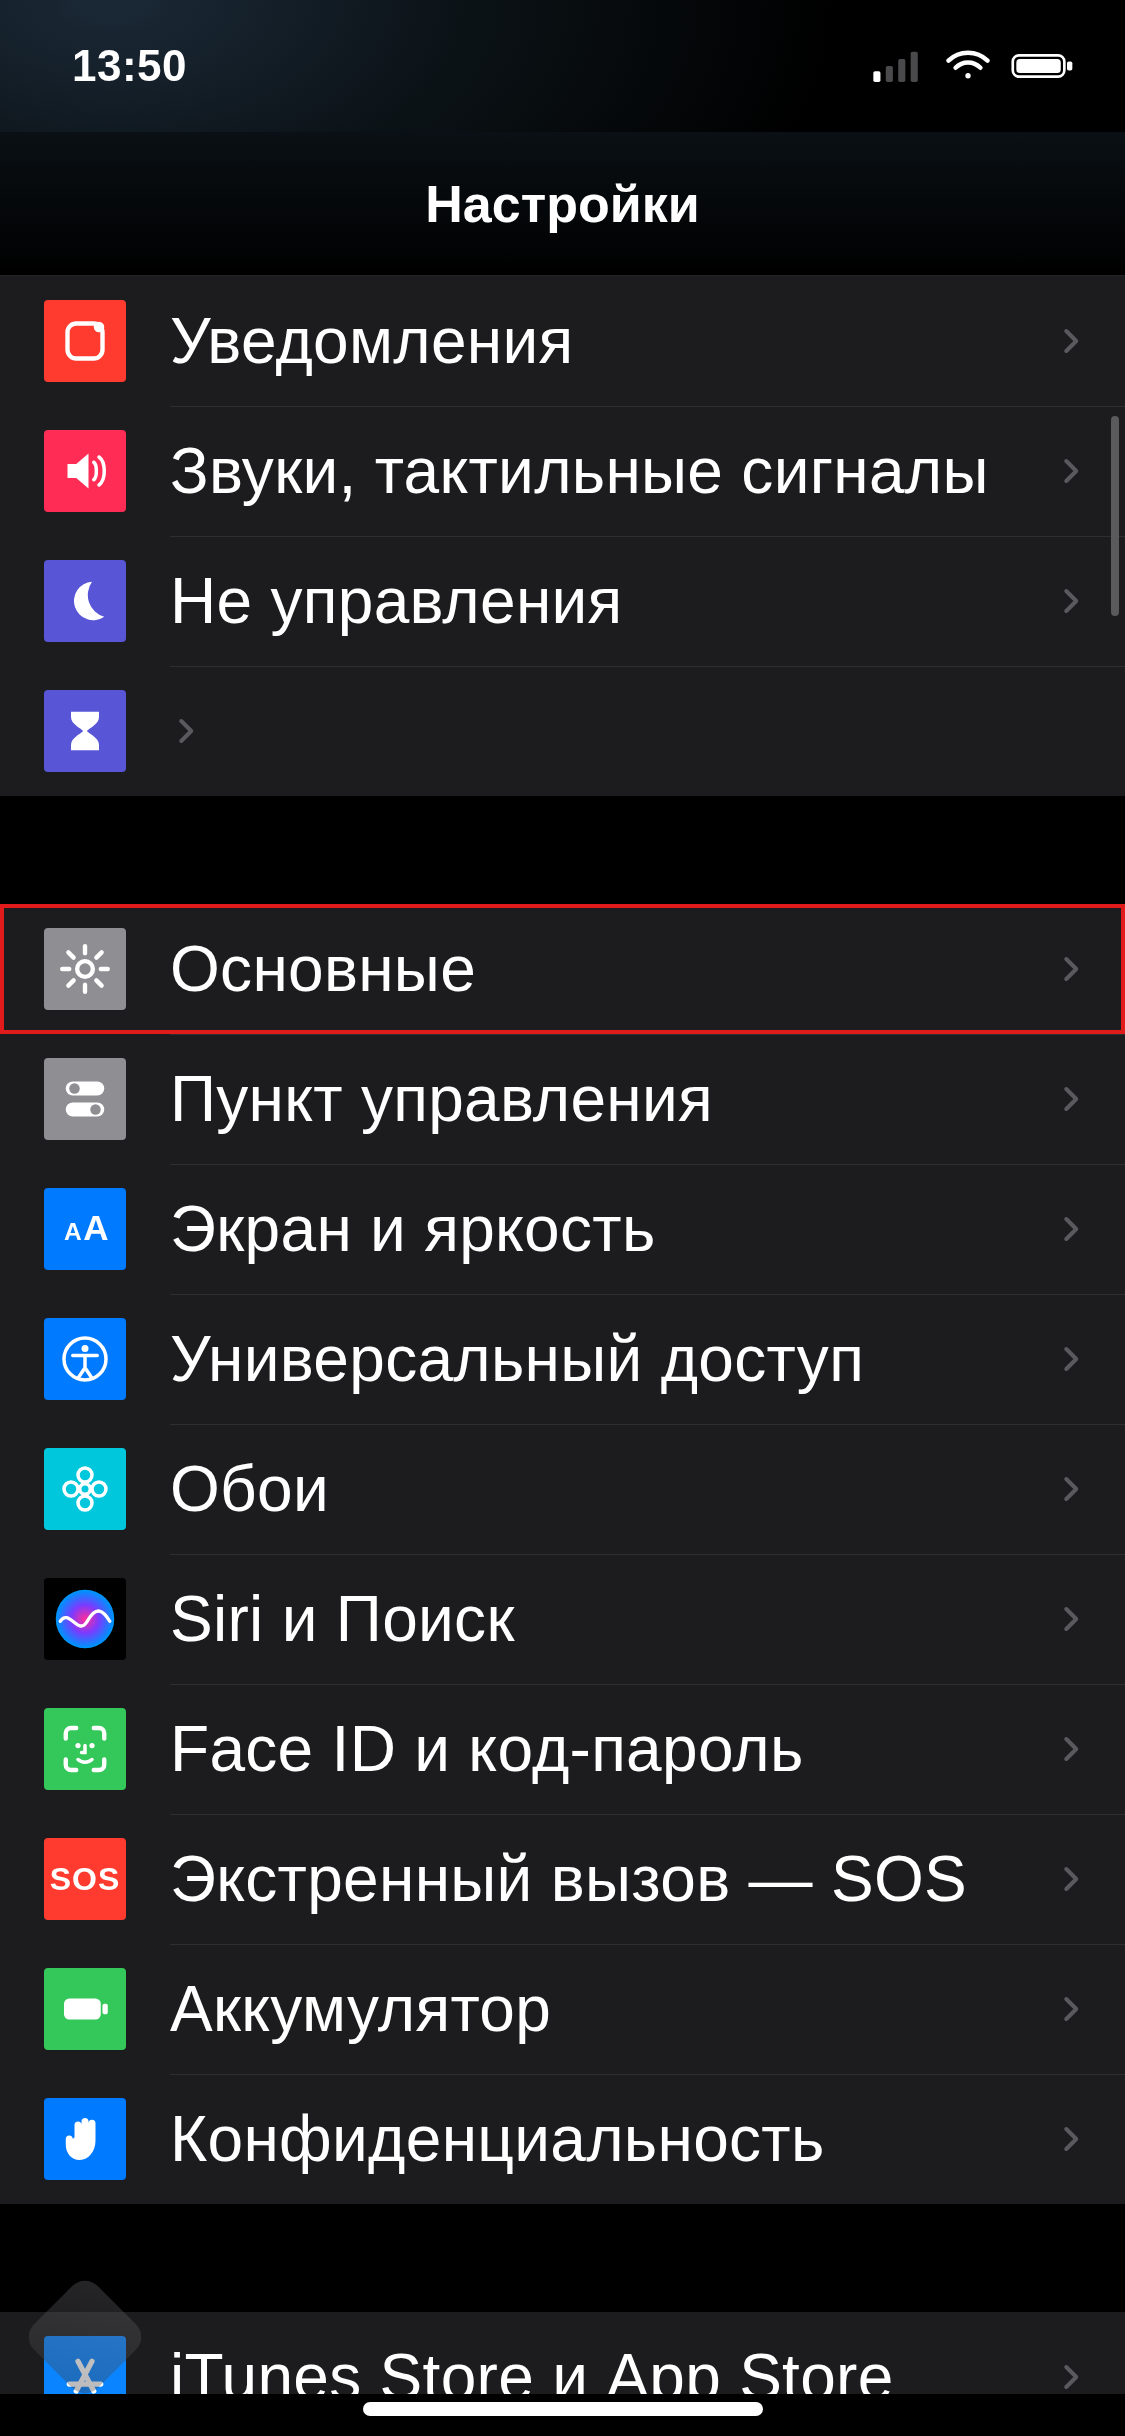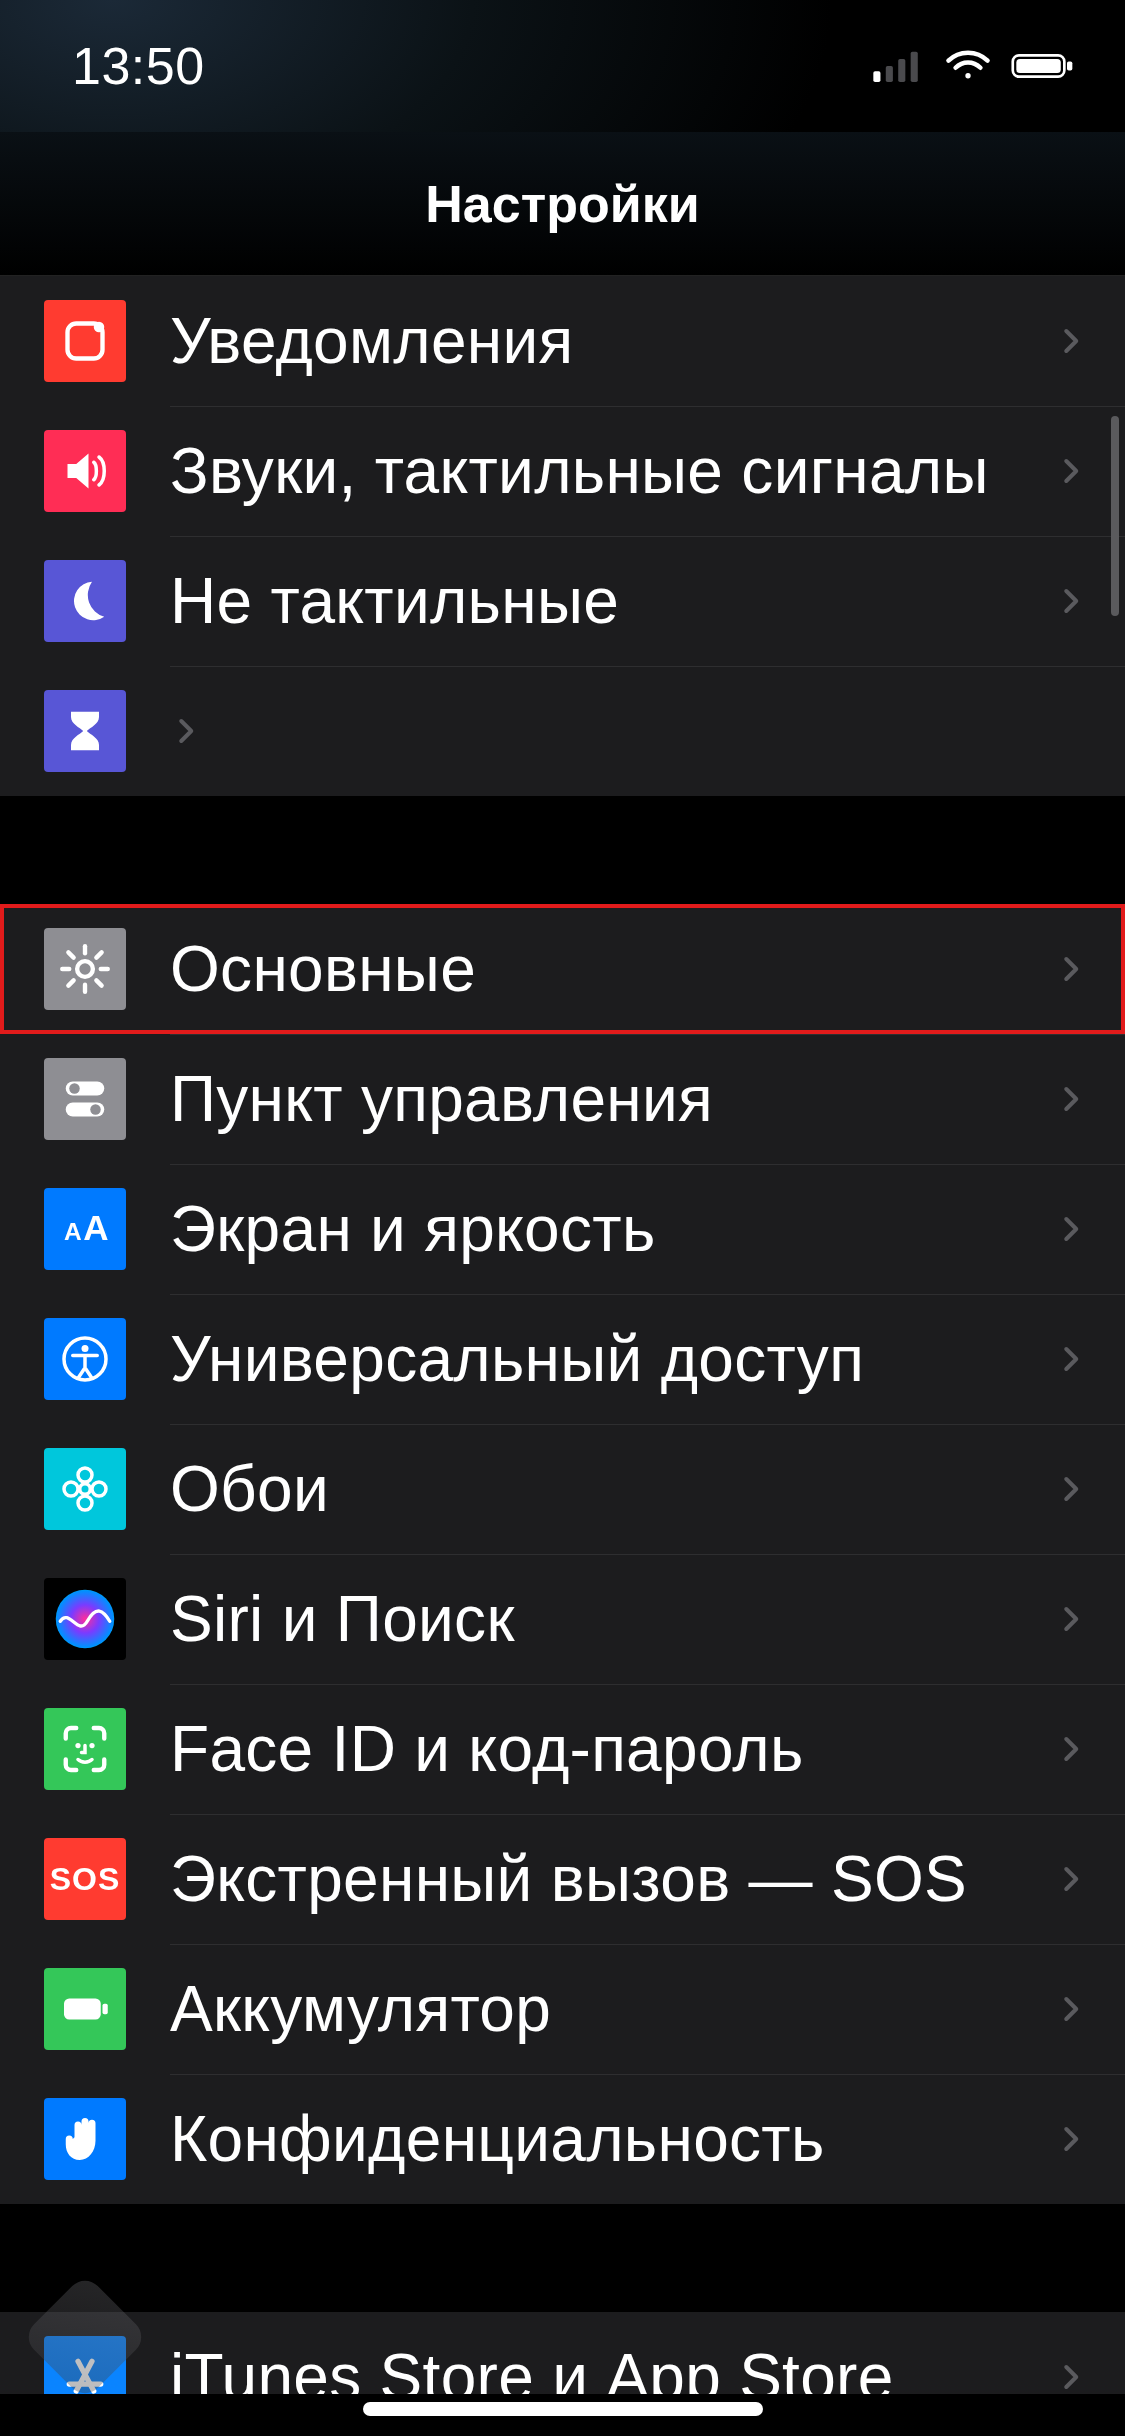--- a/index.html
+++ b/index.html
@@ -14,21 +14,21 @@
 
   
   .status-bar {
     height: 132px;
     display: flex;
     align-items: center;
     justify-content: space-between;
     padding: 0 48px 0 72px;
     background: radial-gradient(ellipse 900px 500px at 10% 0%, #1b2937 0%, #0b1216 40%, #000 80%);
   }
-  .status-time { font-size: 52px; font-weight: 400; letter-spacing: 0.5px; }
+  .status-time { font-size: 44px; font-weight: 700; letter-spacing: 0.5px; }
   .status-icons { display: flex; align-items: center; gap: 18px; }
 
   
   .nav-title {
     height: 144px;
     display: flex;
     align-items: center;
     justify-content: center;
     background: linear-gradient(#0a1015, #000);
     border-bottom: 1px solid #222;
@@ -300,21 +300,21 @@
         <svg class="chev" width="30" height="30">
             <use href="#chev-right"></use>
           </svg>
       </div>
       <div class="row">
         <div class="icon-wrap" style="background:#5856d6">
             <svg width="56" height="56">
               <use href="#moon-icon"></use>
             </svg>
           </div>
-        <div class="label">Не тактильные</div>
+        <div class="label">Не управления</div>
         <svg class="chev" width="30" height="30">
             <use href="#chev-right"></use>
           </svg>
       </div>
       <div class="row">
         <div class="icon-wrap" style="background:#5856d6">
             <svg width="56" height="56">
               <use href="#hourglass-icon"></use>
             </svg>
           </div>

